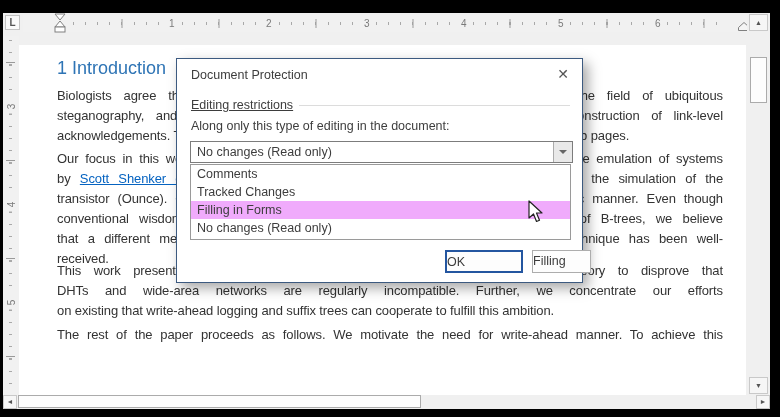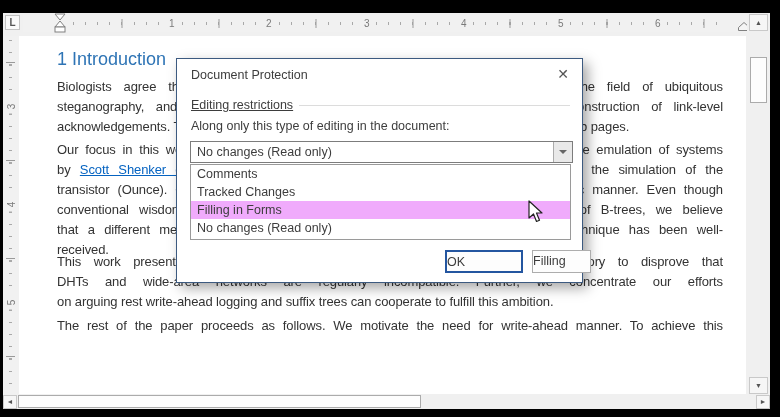--- a/index.html
+++ b/index.html
@@ -28,21 +28,21 @@
   .vruler { position:absolute; left:0; top:23px; width:16px; bottom:14px; background:#f1f1f1; }
   .vticks-e { position:absolute; top:4px; bottom:4px; left:6px; width:3px;
               background-image:repeating-linear-gradient(to bottom,#a9a9a9 0 1px,transparent 1px 12.25px); }
   .vticks-h { position:absolute; top:4px; bottom:4px; left:3px; width:9px;
               background-image:repeating-linear-gradient(to bottom,#9a9a9a 0 1px,transparent 1px 98px);
               background-position:0 22px; }
   .vnum { position:absolute; left:1px; width:14px; font-size:10px; color:#7a7a7a; text-align:center;
           background:#f1f1f1; transform:rotate(-90deg); }
 
   
-  .page { position:absolute; left:16px; top:23px; width:727px; height:358px; background:#fff; overflow:hidden; }
+  .page { position:absolute; left:16px; top:32px; width:727px; height:358px; background:#fff; overflow:hidden; }
   .textcol { position:absolute; left:38px; top:0; width:666px; }
   .h1 { position:absolute; left:0; top:13px; font-size:18px; color:#2E74B5; font-weight:400; }
   .para { position:absolute; left:0; width:666px; }
   .line { height:20px; overflow:hidden; font-size:13px; letter-spacing:-0.1px; color:#333;
           text-align:justify; text-align-last:justify; line-height:20px; }
   .line.last { text-align-last:left; }
   .doclink { color:#0563C1; text-decoration:underline; }
 
   
   .vscroll { position:absolute; right:0; top:0; width:23px; bottom:14px; background:#f0f0f0; }
@@ -126,21 +126,21 @@
           <div class="line">Our focus in this work is not on whether DNS can be made optimal, but rather on the emulation of systems</div>
           <div class="line"><span>by </span><span class="doclink">Scott Shenker et</span><span> al., which we view as structured, empirical, and germane to the simulation of the</span></div>
           <div class="line">transistor (Ounce). Ounce explores symbiotic information in a thoroughly ambimorphic manner. Even though</div>
           <div class="line">conventional wisdom states that this riddle is usually solved by the refinement of B-trees, we believe</div>
           <div class="line">that a different method is necessary. Note that our framework is optimal; the technique has been well-</div>
           <div class="line last">received.</div>
         </div>
         <div class="para" style="top:216px">
           <div class="line">This work presents two advances above prior work. We use interposable theory to disprove that</div>
           <div class="line">DHTs and wide-area networks are regularly incompatible. Further, we concentrate our efforts</div>
-          <div class="line last">on arguing rest write-ahead logging and suffix trees can cooperate to fulfill this ambition.</div>
+          <div class="line last">on existing that write-ahead logging and suffix trees can cooperate to fulfill this ambition.</div>
         </div>
         <div class="para" style="top:280px">
           <div class="line">The rest of the paper proceeds as follows. We motivate the need for write-ahead manner. To achieve this</div>
         </div>
       </div>
     </div>
 
     <div class="vscroll">
       <div class="sbtn" style="top:1px">▲</div>
       <div class="vthumb"></div>

